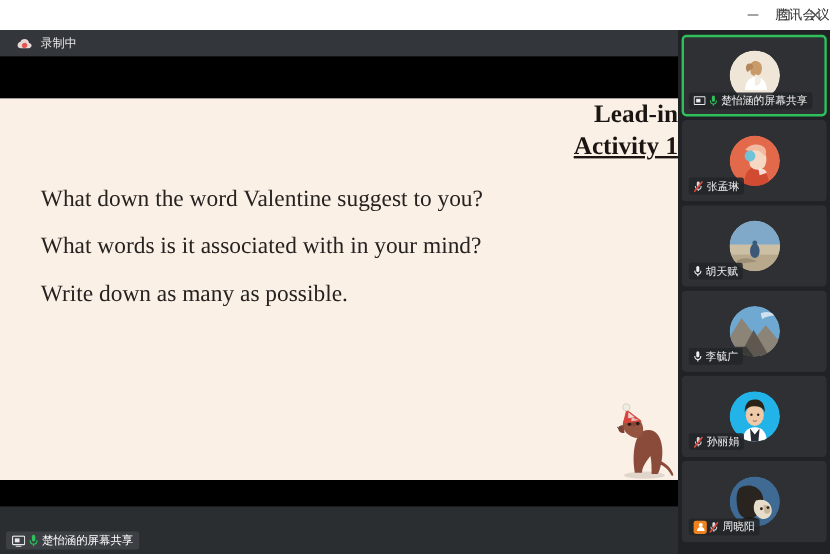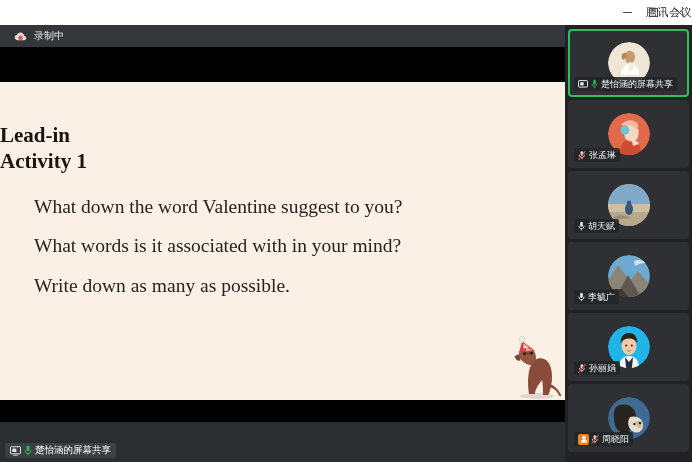--- a/index.html
+++ b/index.html
@@ -94,30 +94,29 @@
     background: #000000;
   }
   .slide {
     position: absolute;
     left: 0; top: 57px;
     width: 565px; height: 318px;
     background: #faf0e6;
     overflow: hidden;
   }
   .slide-title {
-    text-align: left;
+    text-align: right;
     font-family: "Liberation Serif", serif;
     font-weight: bold;
     font-size: 21px;
     color: #1a1512;
     line-height: 1.26;
     margin: 0;
-    padding-top: 40px;
-  }
-  .slide-title .line2 { display: block; }
+  }
+  .slide-title .line2 { display: block; text-decoration: underline; }
   .slide-body {
     margin: 0;
     padding: 22px 0 0 34px;
     list-style: none;
   }
   .slide-line {
     font-family: "Liberation Serif", serif;
     font-size: 19.5px;
     color: #262220;
     line-height: 1.0;

